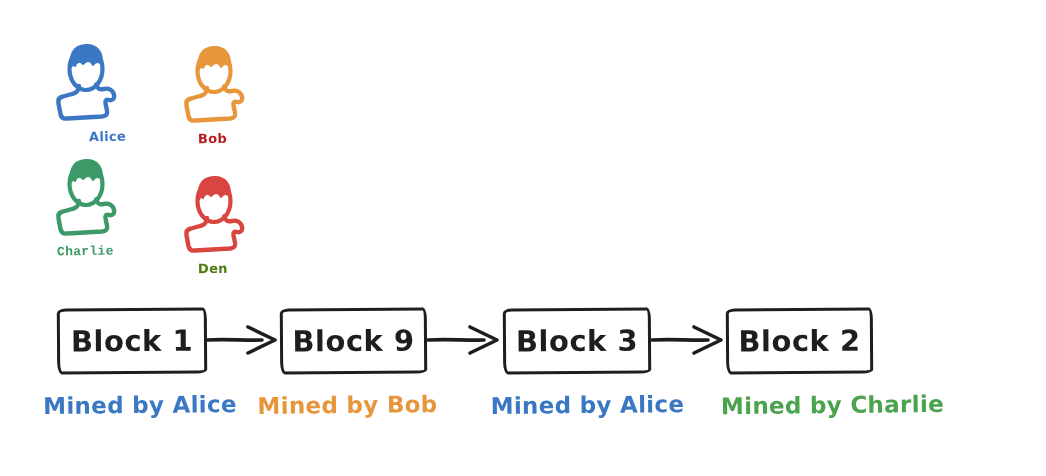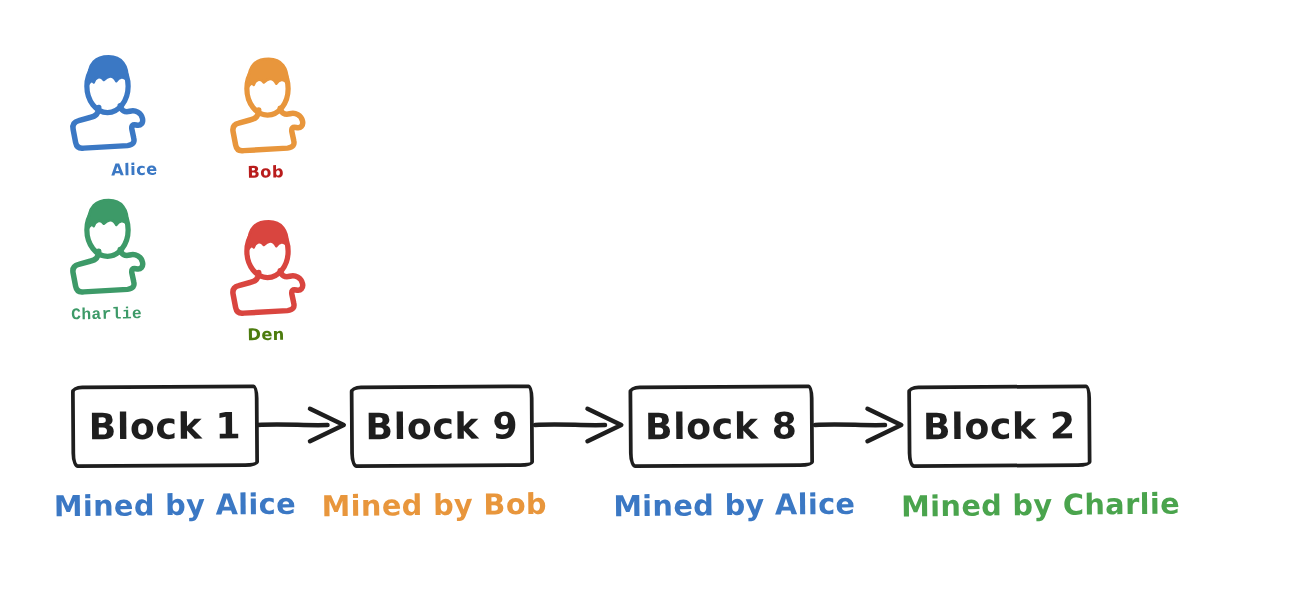--- a/index.html
+++ b/index.html
@@ -125,21 +125,21 @@
     <span class="pname" style="color: #4d7c0f;">Den</span>
   </div>
 
   <div class="block" style="left:57px; width:150px;">
     <span>Block 1</span>
   </div>
   <div class="block" style="left:280px; width:147px;">
     <span>Block 9</span>
   </div>
   <div class="block" style="left:503px; width:148px;">
-    <span>Block 8</span>
+    <span>Block 3</span>
   </div>
   <div class="block" style="left:726px; width:147px;">
     <span>Block 2</span>
   </div>
 
   <span class="arrow" style="left: 203px; color: rgb(30, 30, 30);">
     <svg width="80" height="34" viewBox="0 0 78 34">
         <use href="#arrow-glyph"></use>
       </svg>
   </span>

